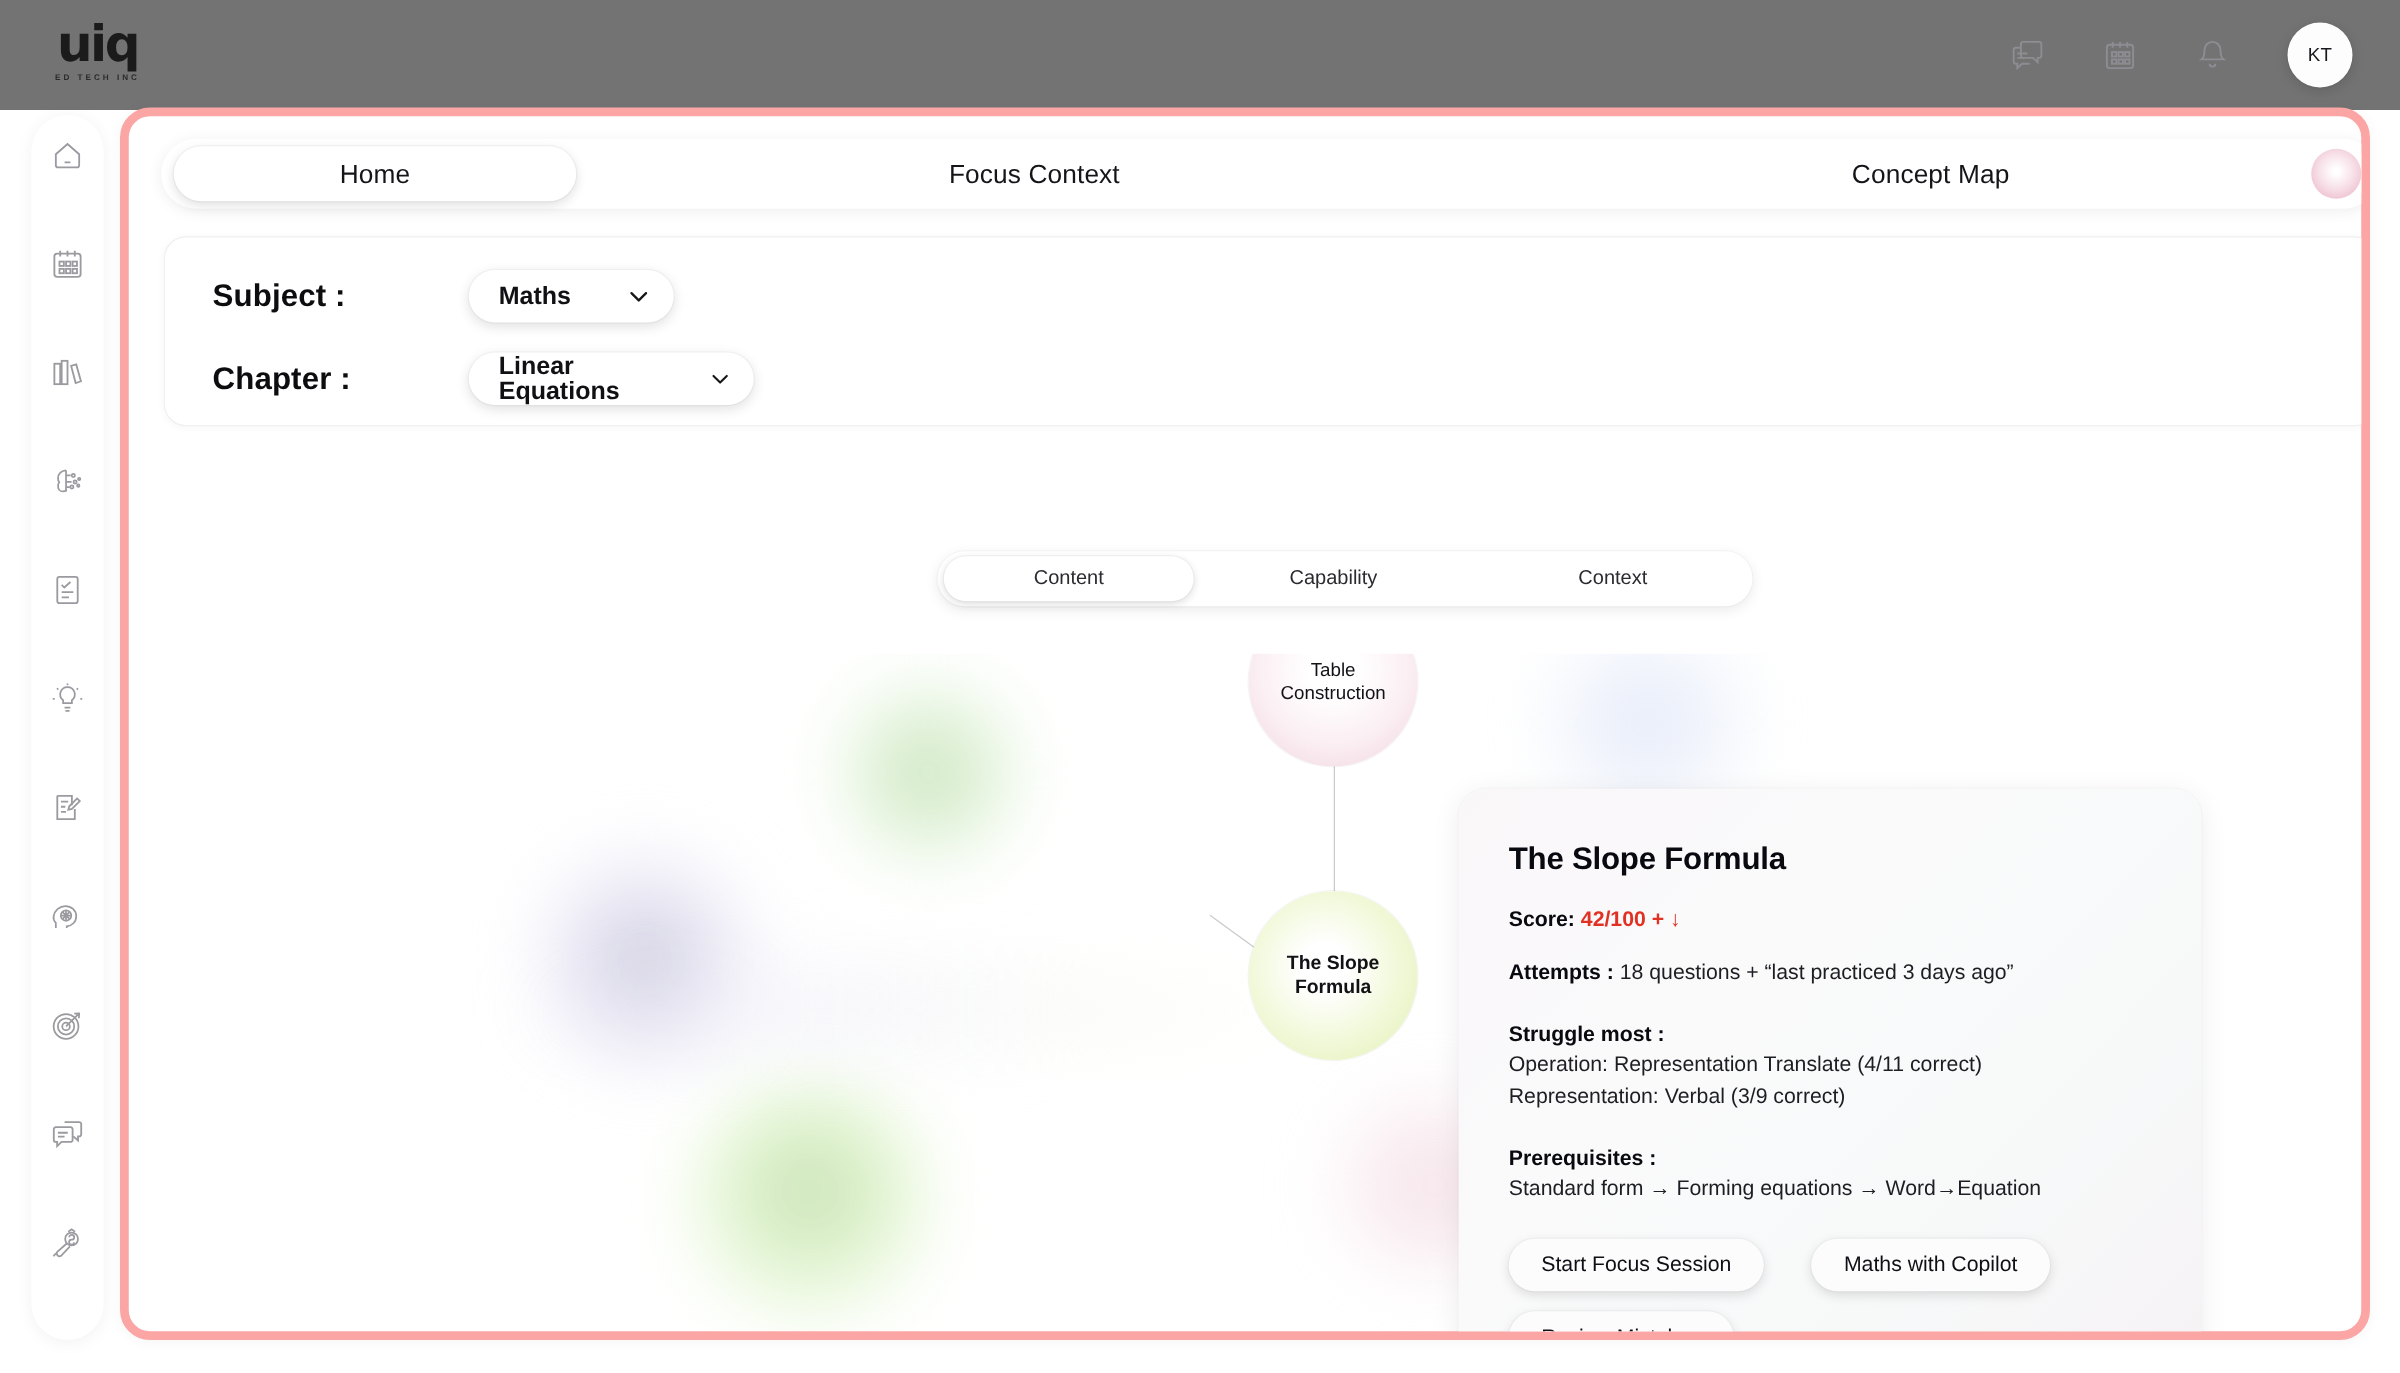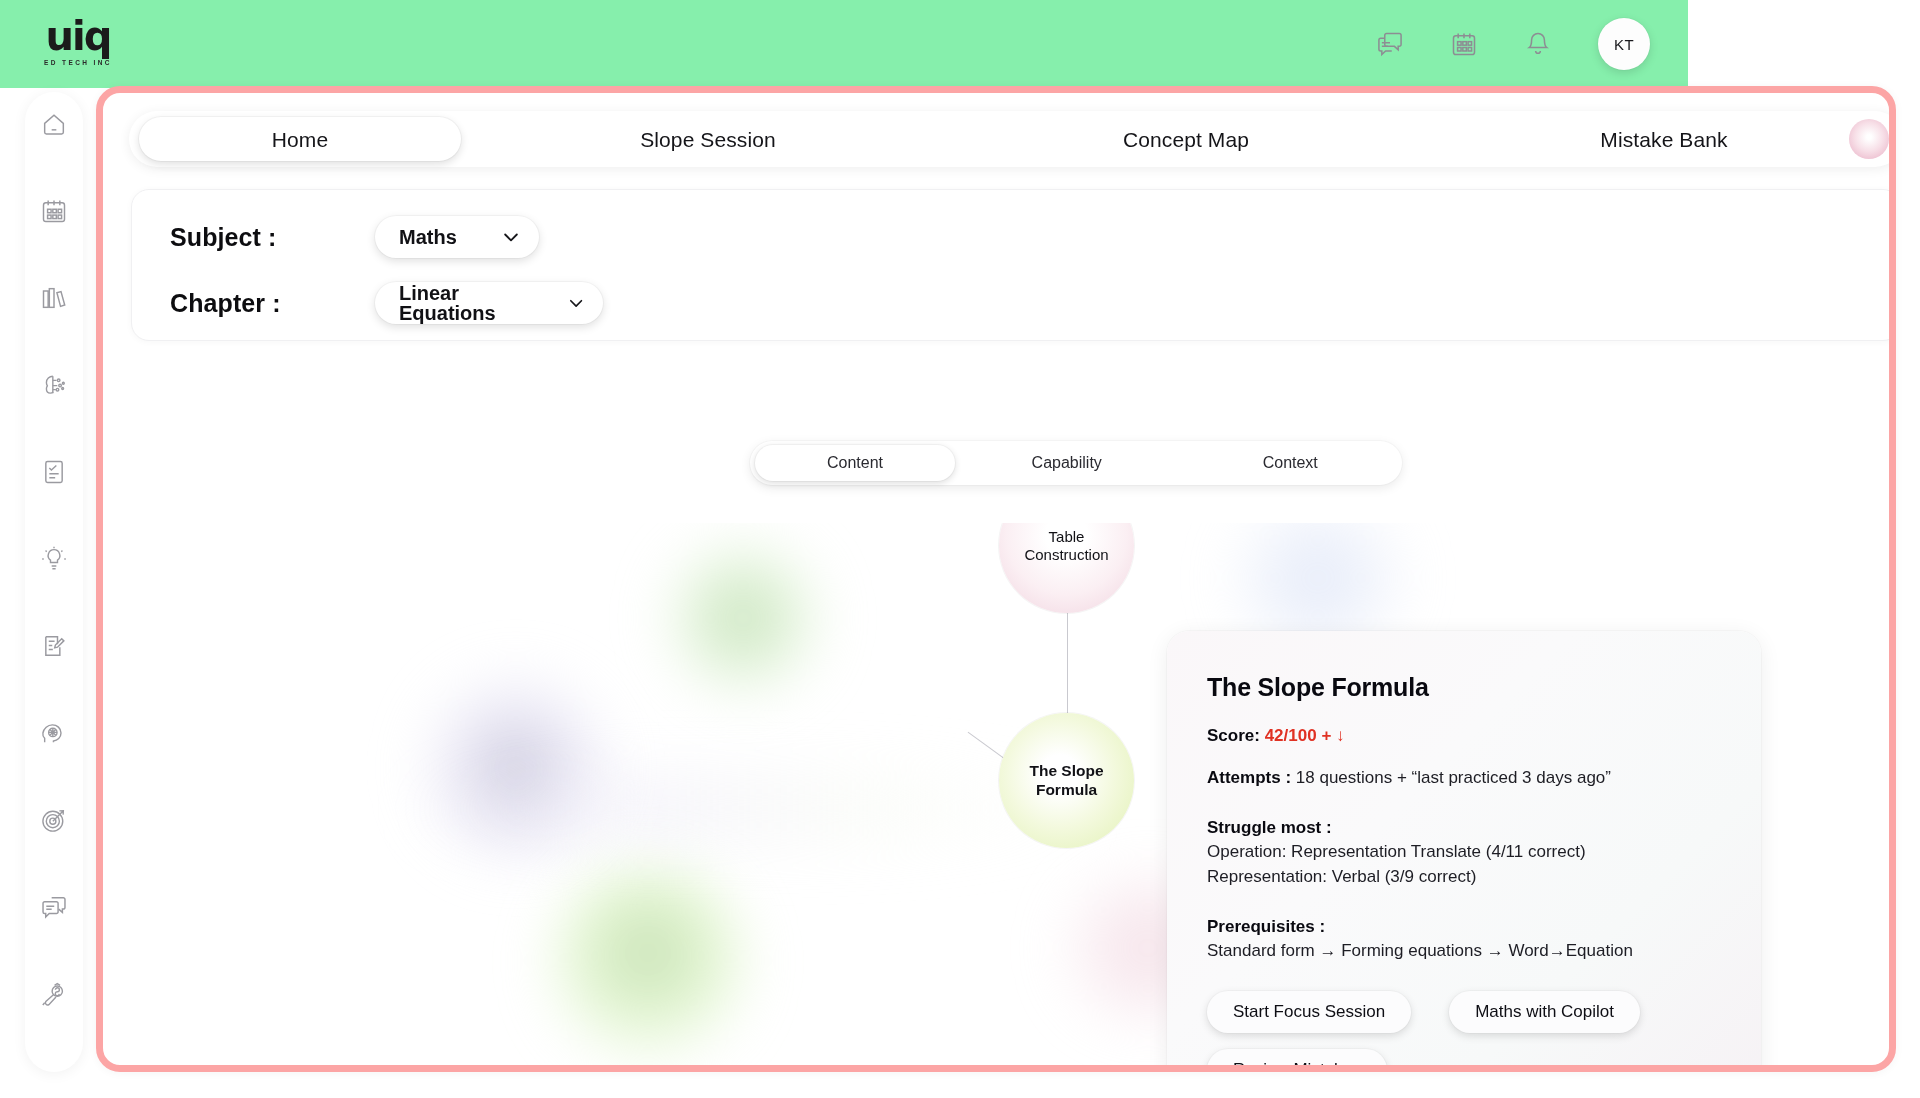--- a/index.html
+++ b/index.html
@@ -5,22 +5,22 @@
   * { box-sizing: border-box; margin: 0; padding: 0; }
   html, body {
     width: 1920px; height: 1098px;
     background: #ffffff;
     font-family: "Liberation Sans", sans-serif;
     overflow: hidden;
   }
 
   
   .topbar {
-    position: absolute; left: 0; top: 0; width: 1688px; height: 88px;
-    background: #86efac;
+    position: absolute; left: 0; top: 0; width: 1920px; height: 88px;
+    background: #737373;
     display: flex; align-items: center;
   }
   .logo-wrap {
     position: absolute; left: 22px; top: 8px; width: 112px; height: 66px;
     display: flex; flex-direction: column; align-items: center; justify-content: center;
   }
   .logo-mark {
     font-size: 40px; font-weight: 700; letter-spacing: -2px;
     color: #1b1b1b; line-height: 1; font-family: "DejaVu Sans", sans-serif;
     position: relative;
@@ -304,23 +304,22 @@
       <path d="M4 19.5 2.4 21.4"></path>
       <path d="M12.5 4.6 14.8 3l2.4 1.6"></path>
     </svg>
   </span>
 </div>
 
 <div class="main">
 
   <div class="navbar">
     <div class="nav-item active">Home</div>
-    <div class="nav-item">Slope Session</div>
+    <div class="nav-item">Focus Context</div>
     <div class="nav-item">Concept Map</div>
-    <div class="nav-item">Mistake Bank</div>
     <div class="nav-glow"></div>
   </div>
 
   <div class="selector">
     <div class="sel-row r1">
       <div class="sel-label">Subject :</div>
       <div class="dd" style="width:164px">
         <span class="dd-text">Maths</span>
         <span class="chev">
           <svg viewBox="0 0 24 24" fill="none" stroke="currentColor" stroke-width="2.2" stroke-linecap="round" stroke-linejoin="round">

